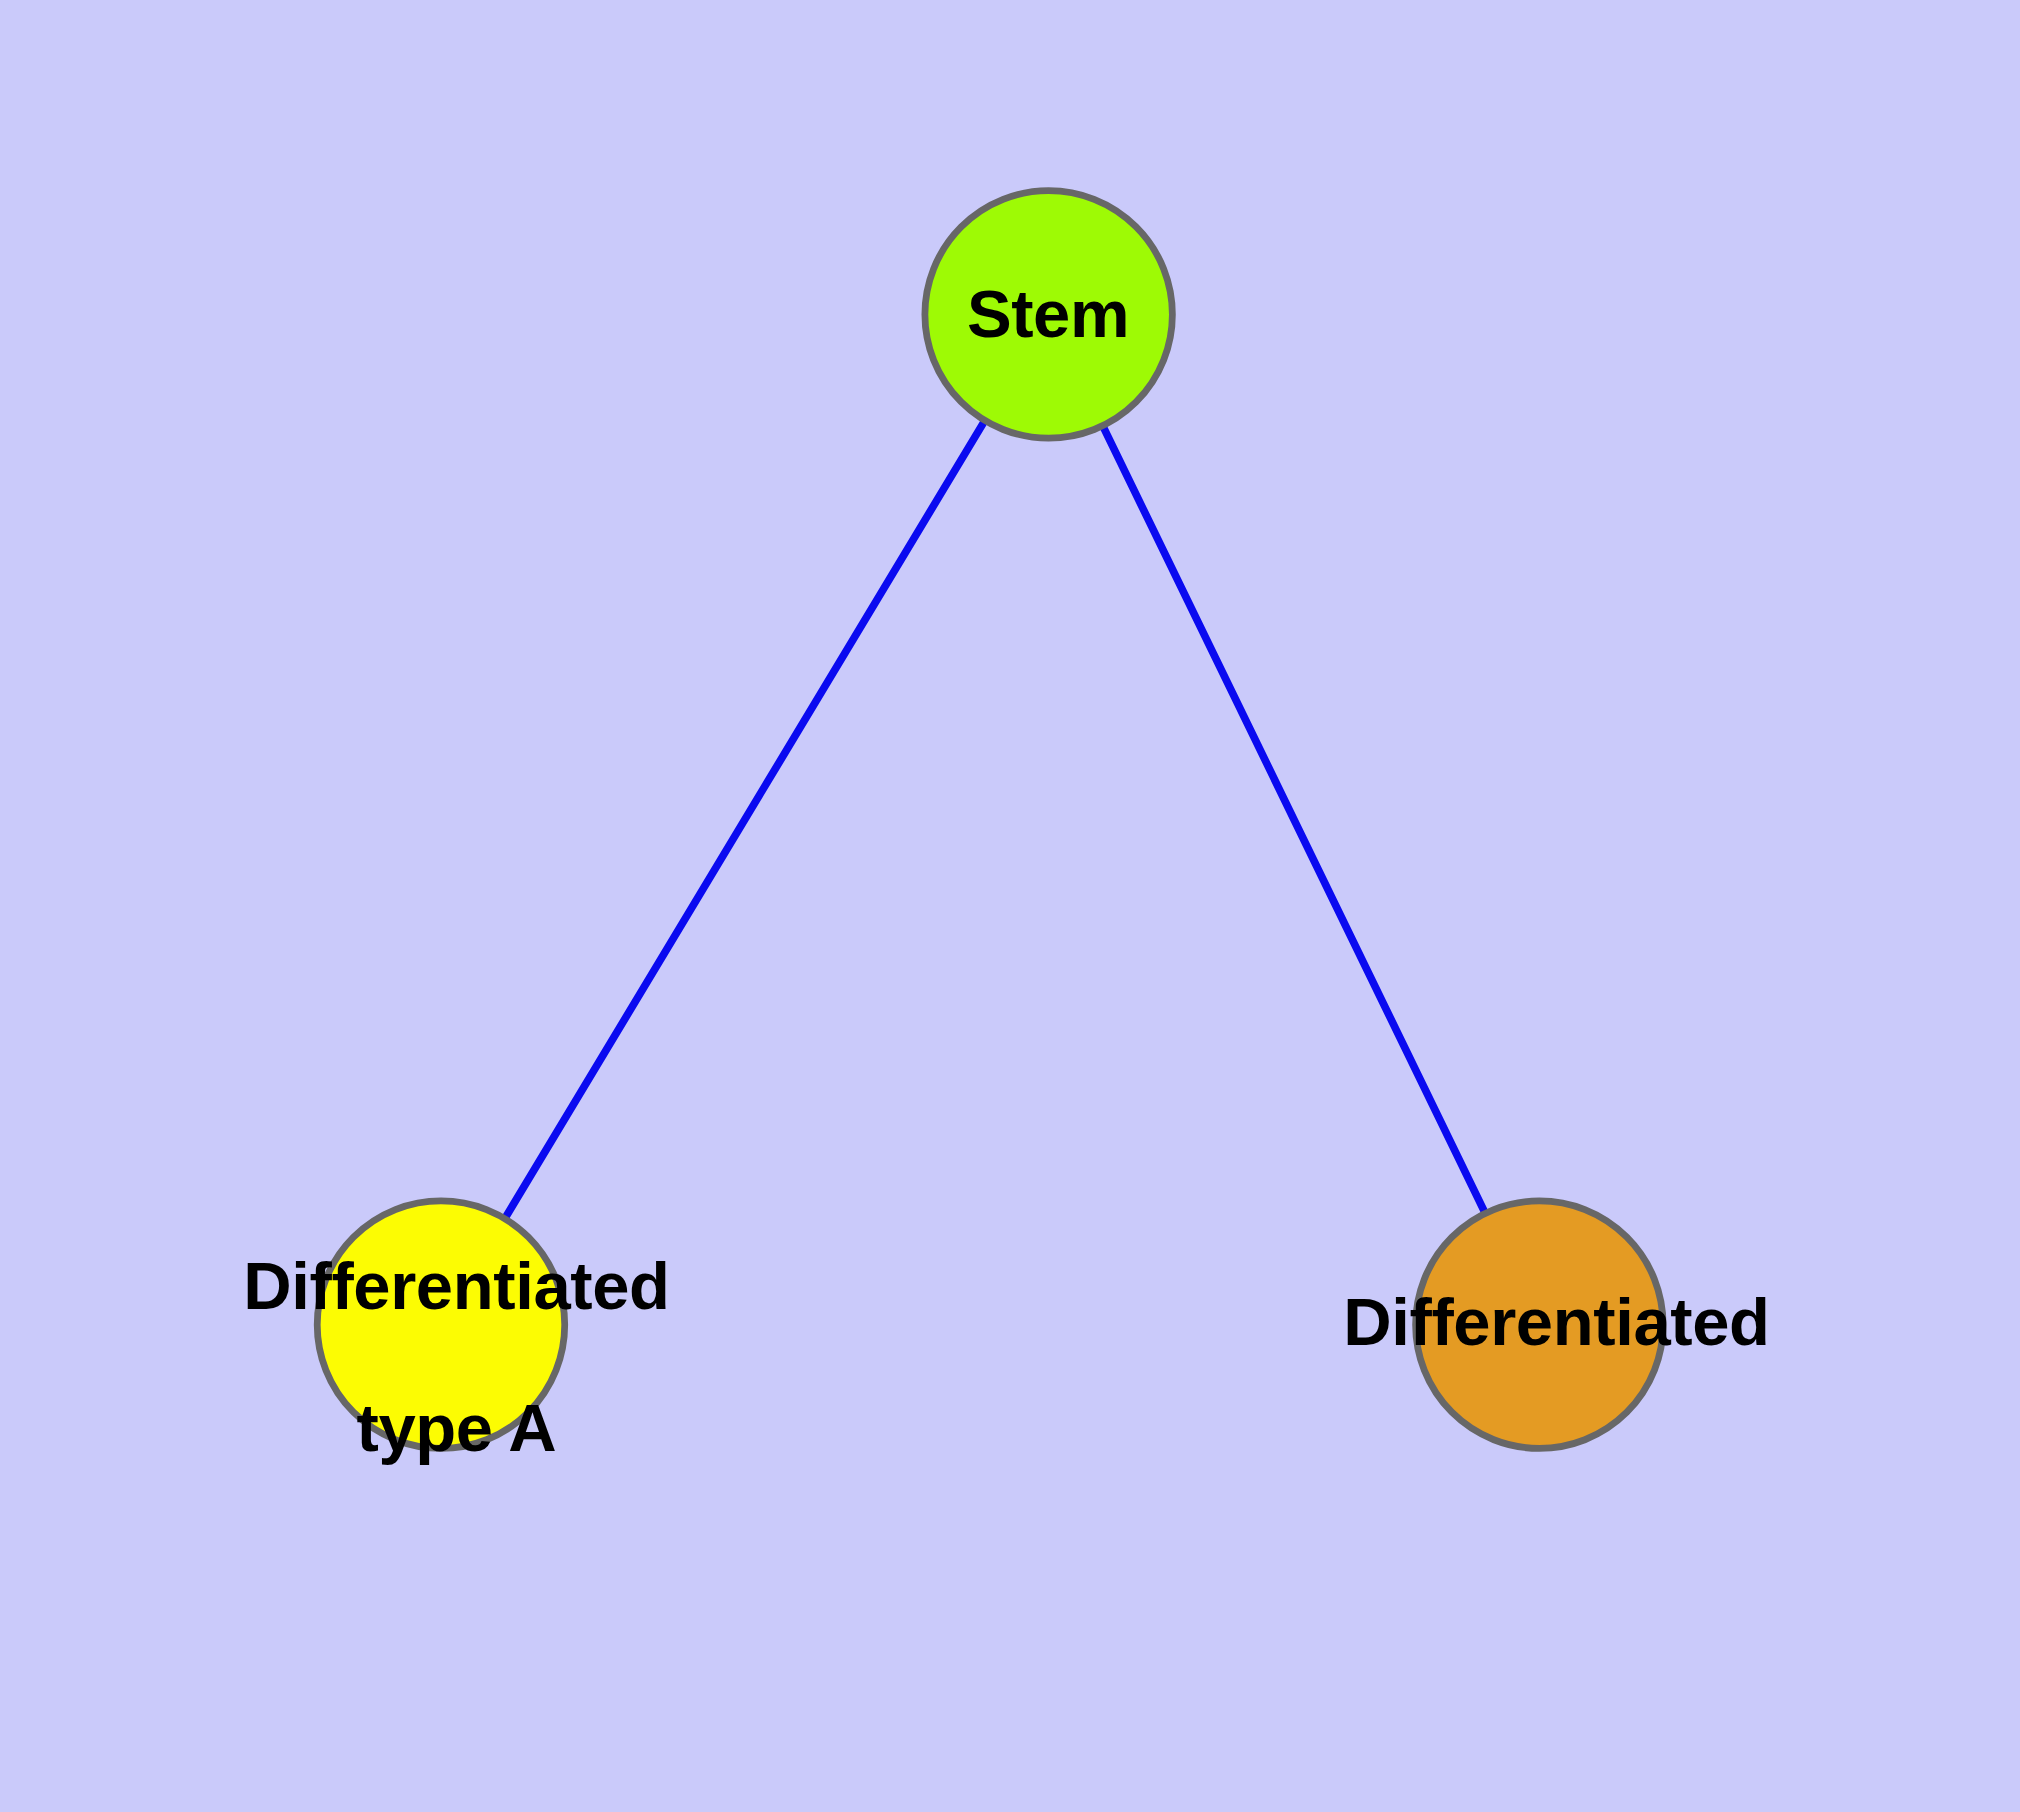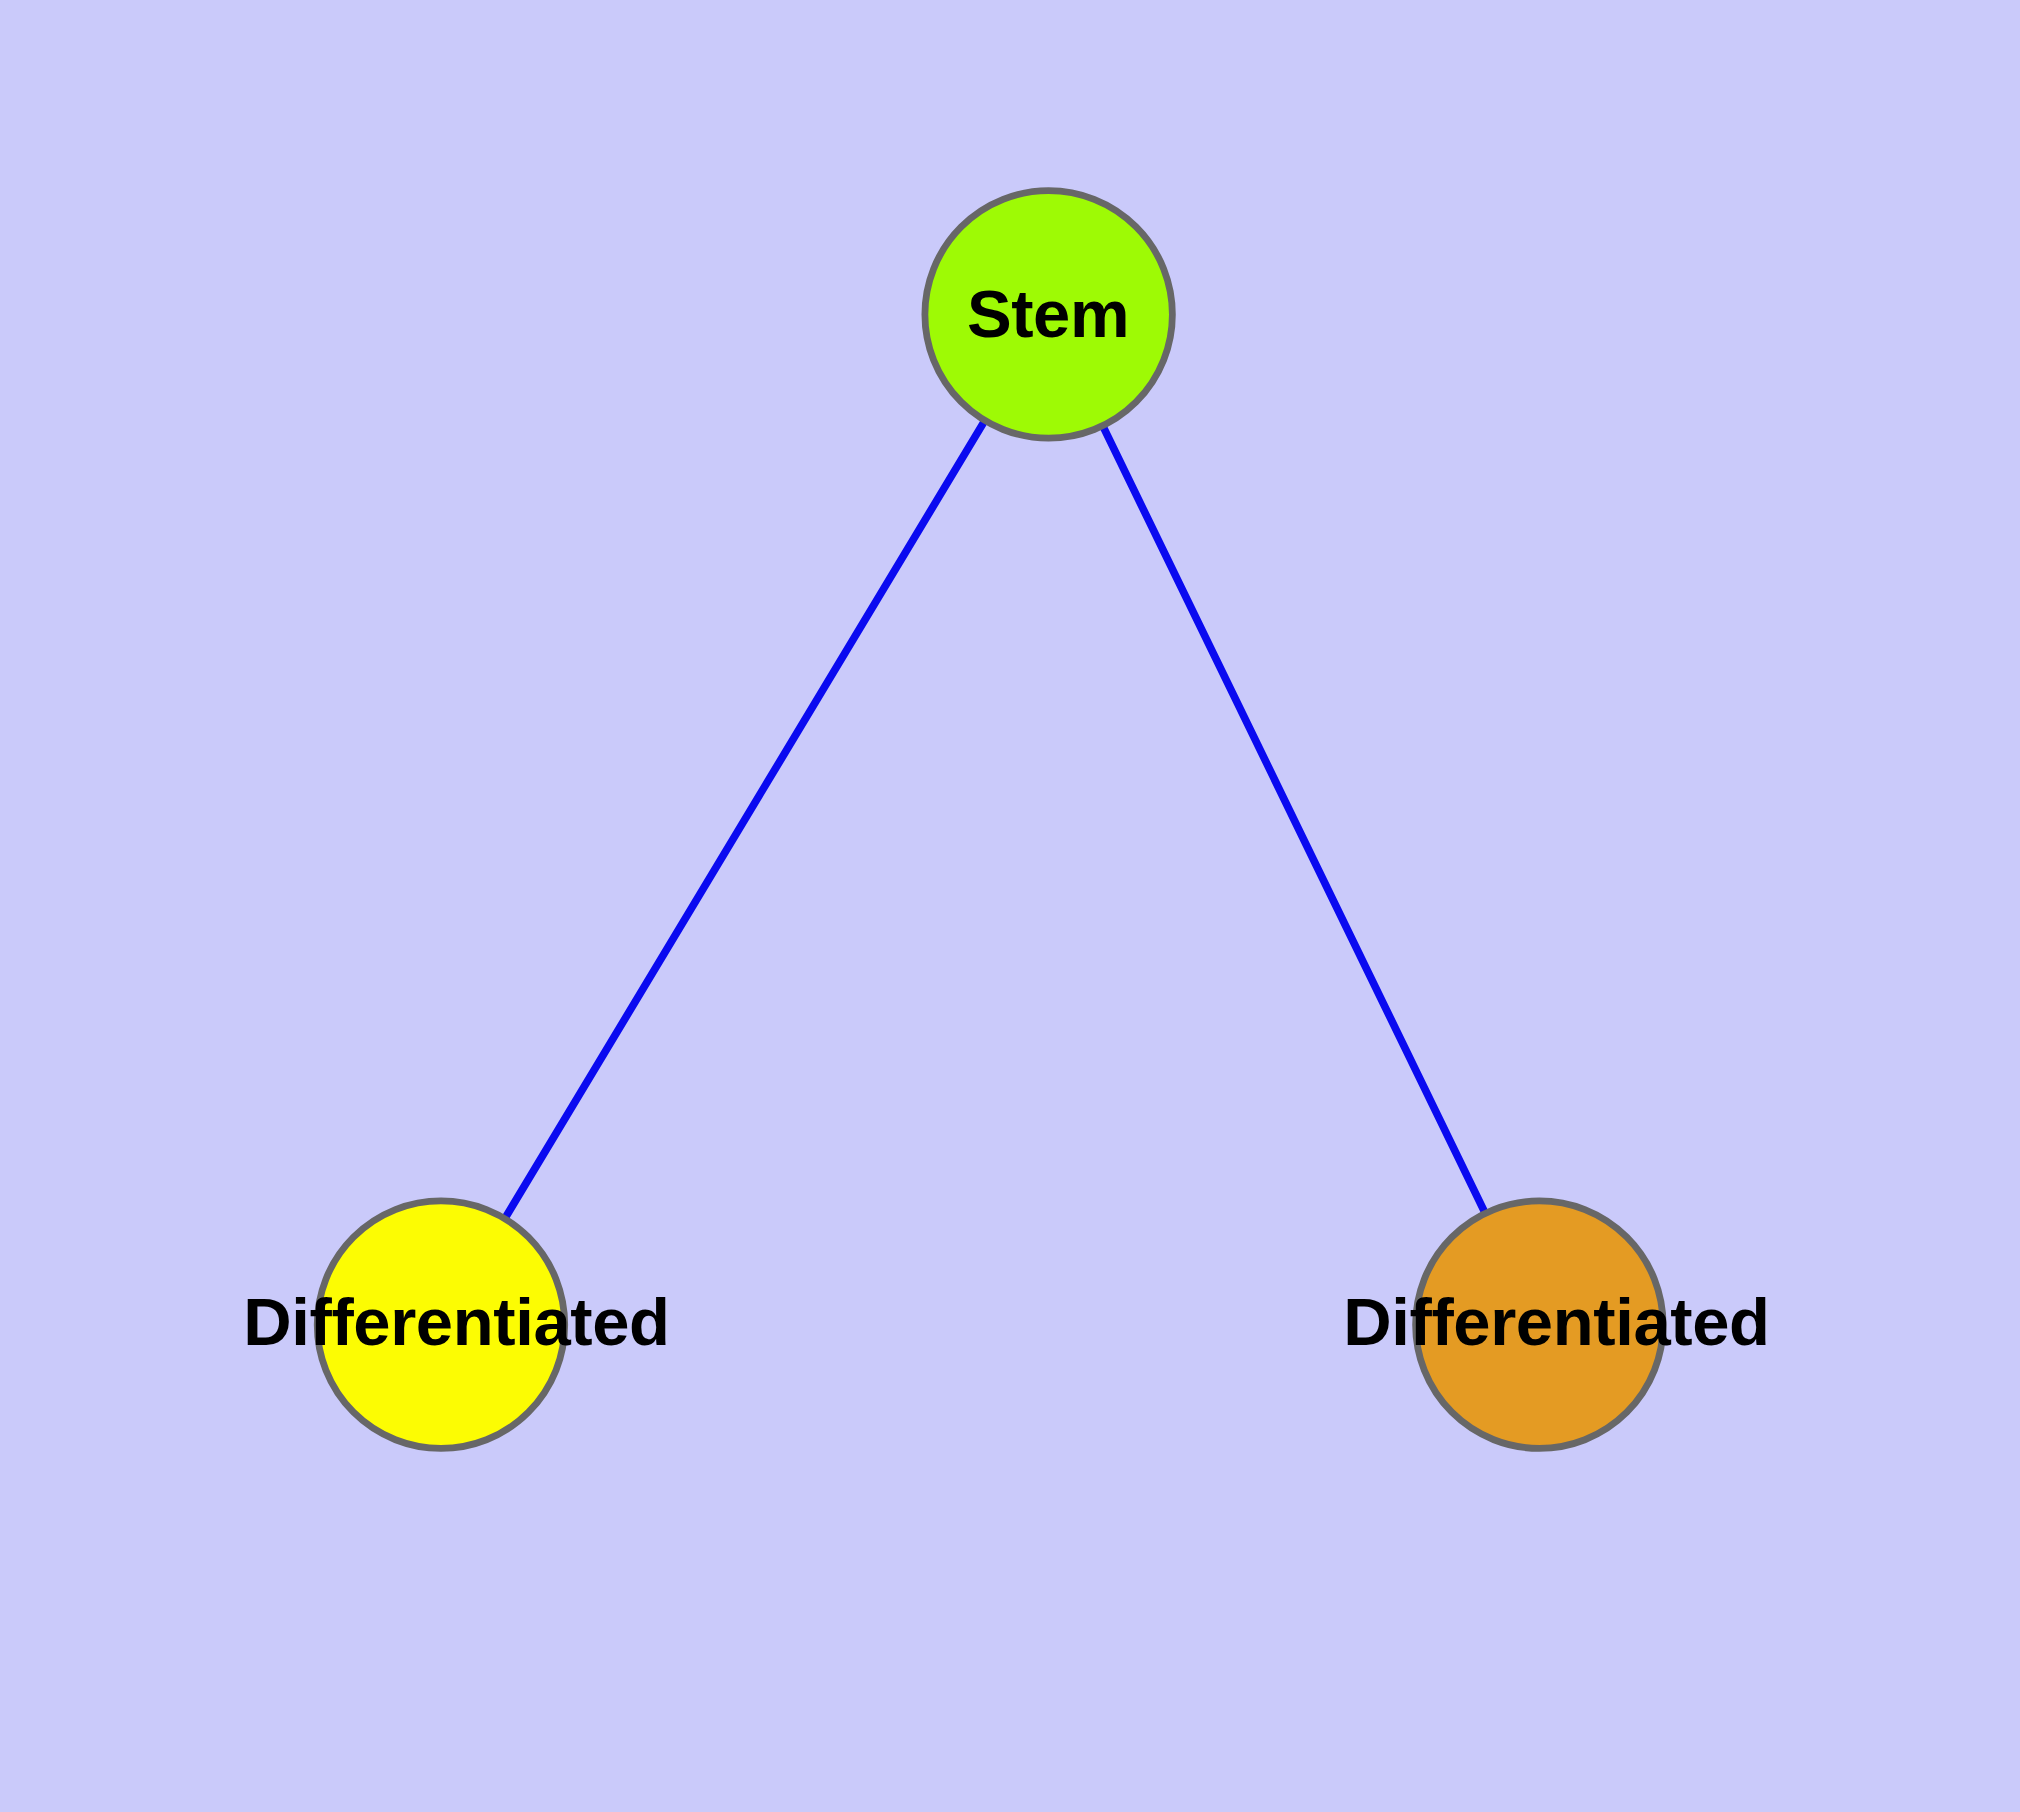--- a/index.html
+++ b/index.html
@@ -72,20 +72,21 @@
       <circle id="node-stem" cx="1237" cy="371" r="146" fill="#9efa05" stroke="#676767" stroke-width="8"></circle>
       <circle id="node-diffA" cx="520" cy="1563" r="146" fill="#fcfc03" stroke="#676767" stroke-width="8"></circle>
       <circle id="node-diffB" cx="1816" cy="1563" r="146" fill="#e49b23" stroke="#676767" stroke-width="8"></circle>
     </g>
   </svg>
 
   <div class="node-label" id="label-stem" style="left: 1048px; top: 314px;">Stem</div>
 
   <div class="node-label" id="label-diffA" style="left: 420px; top: 1357px;">
     <span>Differentiated</span><br>
+    <span>type A</span>
   </div>
 
   <div class="node-label" id="label-diffB" style="left: 1520px; top: 1357px;">
     <span>Differentiated</span><br>
   </div>
 
 </div>
 
 
 </body></html>

